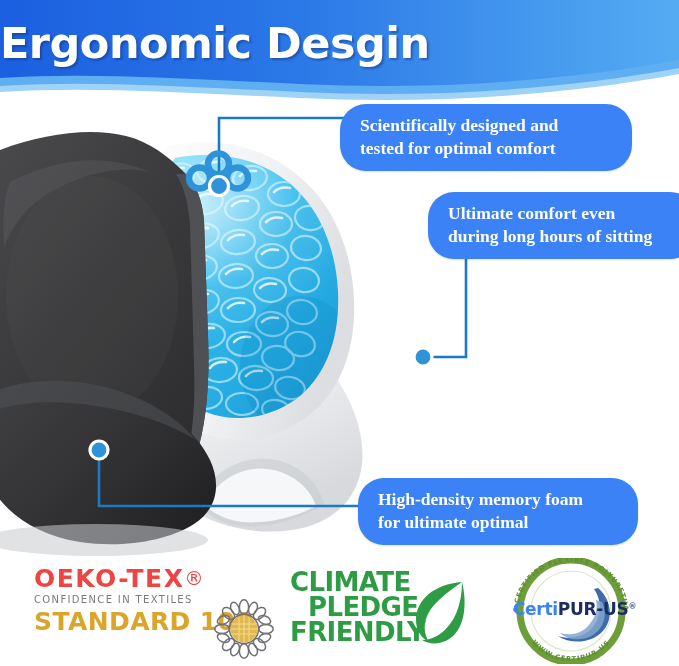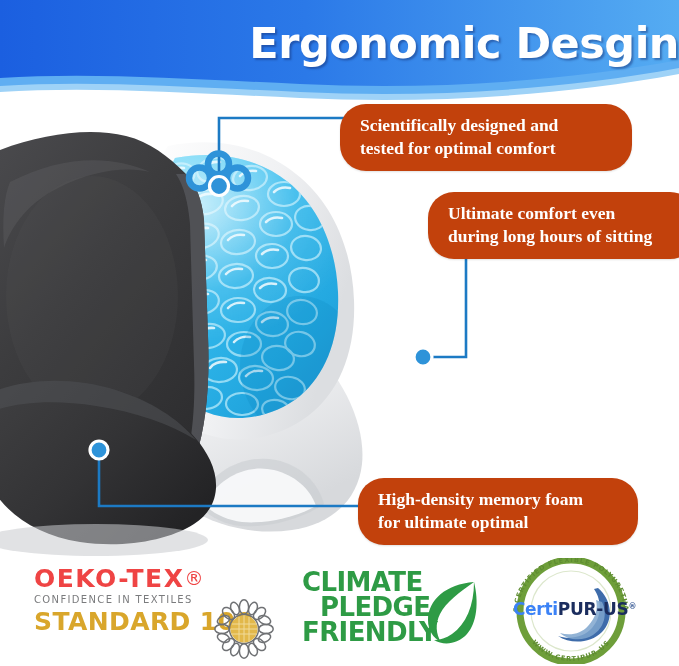--- a/index.html
+++ b/index.html
@@ -10,39 +10,39 @@
     position:relative;
     overflow:hidden;
   }
   #stage { position:absolute; inset:0; width:679px; height:666px; background:#fff; }
 
   
   .header-wrap { position:absolute; left:0; top:0; width:679px; height:108px; overflow:hidden; }
   .header-svg { position:absolute; left:0; top:0; }
   .header-title {
     position:absolute; left:0; top:18px; width:679px;
-    text-align:right;
+    text-align:left;
     font-family:"DejaVu Sans", sans-serif;
     font-weight:bold;
     font-size:43px;
     letter-spacing:-0.5px;
     color:#ffffff;
     text-shadow:2px 2px 2px rgba(20,45,110,.45);
     line-height:50px;
     white-space:nowrap;
   }
 
   
   .product { position:absolute; left:0; top:96px; width:470px; height:470px; }
   .product svg { display:block; }
 
   
   .callout {
     position:absolute;
-    background:#c2410c;
+    background:#3b82f6;
     color:#ffffff;
     font-family:"Liberation Serif", serif;
     font-weight:bold;
     font-size:17.5px;
     line-height:23px;
     padding:10px 18px 11px 20px;
     border-radius:26px;
     white-space:pre-line;
     box-shadow:0 1px 2px rgba(0,0,0,.12);
   }
@@ -68,21 +68,21 @@
     font-size:10px; letter-spacing:1.35px; color:#7A7B7D;
     margin-top:1px; white-space:nowrap;
   }
   .oeko-std {
     font-family:"DejaVu Sans", sans-serif;
     font-weight:bold; font-size:25px; letter-spacing:0.4px;
     color:#D9A62B; margin-top:2px; white-space:nowrap;
   }
   .oeko-emblem { position:absolute; right:-6px; bottom:-4px; }
 
-  .badge-climate { position:absolute; left:302px; top:14px; width:185px; height:84px; }
+  .badge-climate { position:absolute; left:290px; top:14px; width:185px; height:84px; }
   .cpf-text {
     position:absolute; left:0; top:0;
     font-family:"DejaVu Sans", sans-serif;
     font-weight:bold; font-size:26px; line-height:25px;
     color:#2E9B45; letter-spacing:-0.6px;
   }
   .cpf-text .l { display:block; white-space:nowrap; }
   .cpf-leaf { position:absolute; left:120px; top:6px; }
 
   .badge-certipur { position:absolute; left:486px; top:2px; width:170px; height:106px; }

